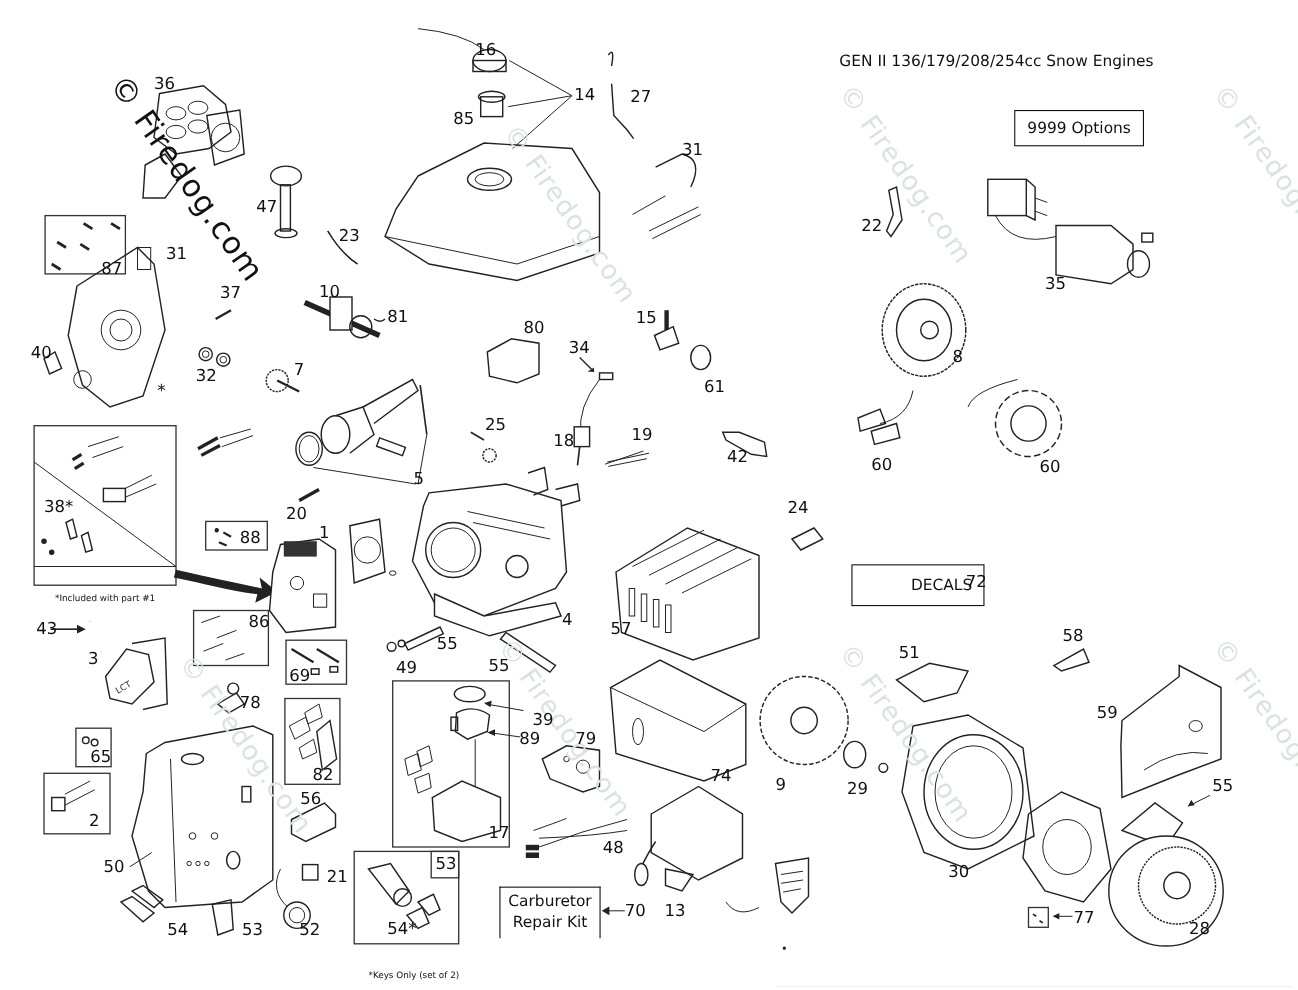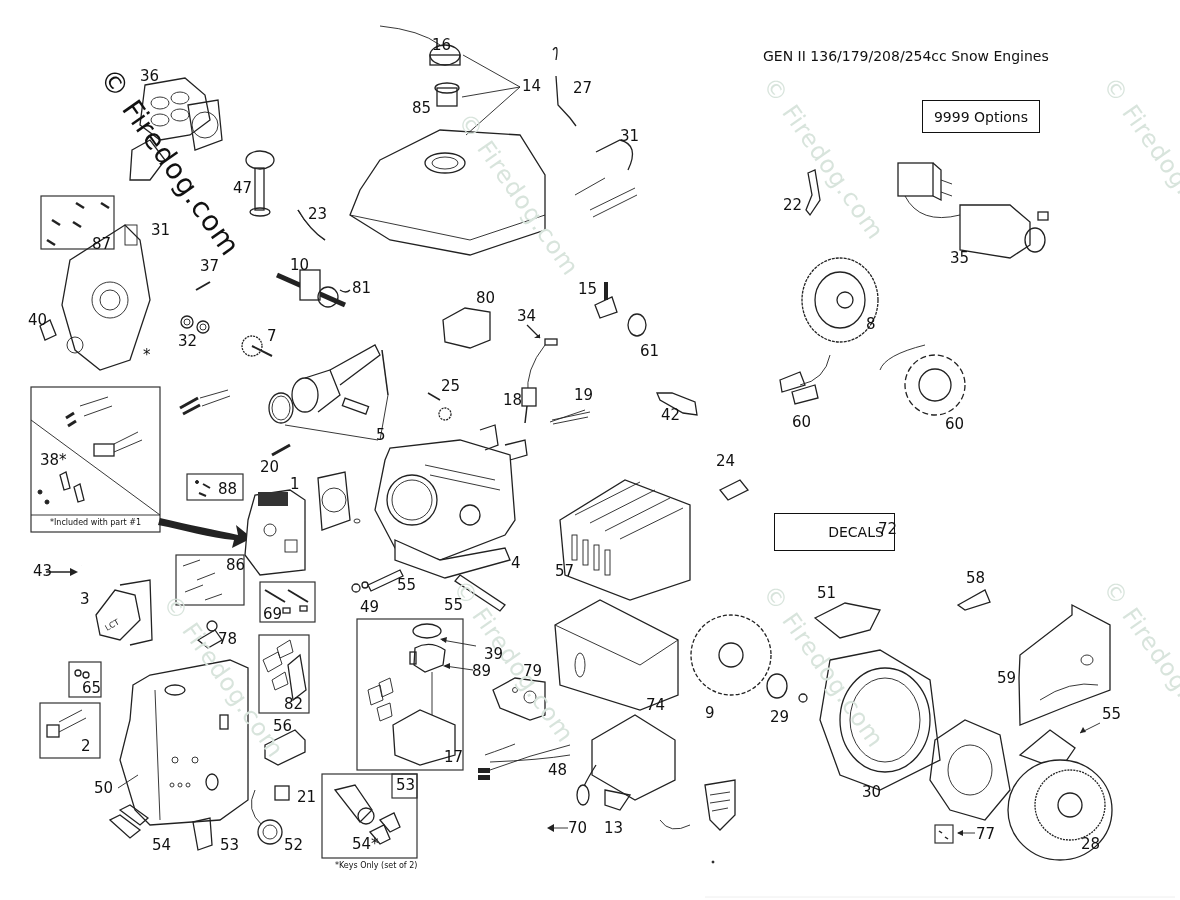--- a/index.html
+++ b/index.html
@@ -3,21 +3,21 @@
 <meta charset="utf-8">
 <style>
   html, body { margin:0; padding:0; background:#ffffff; }
   body { width:1180px; height:900px; overflow:hidden; position:relative;
          font-family:"DejaVu Sans", "Liberation Sans", sans-serif; color:#111; }
   #stage { position:absolute; left:0; top:0; width:1180px; height:900px; }
   .lbl { position:absolute; font-size:15px; line-height:16px; color:#111; white-space:nowrap; }
   .title { position:absolute; left:763px; top:48px; font-size:14px; color:#111; }
   .boxlbl { position:absolute; border:1.5px solid #111; background:#fff; font-size:14px;
             display:flex; align-items:center; justify-content:center; text-align:center; }
-  .note { position:absolute; font-size:8px; color:#111; }
+  .note { position:absolute; font-size:8px; color:#111;margin-top:21px; }
   .wm { position:absolute; font-size:28px; color:#111; transform-origin:left top; transform:rotate(55deg);
         white-space:nowrap; letter-spacing:1px; }
   .wm.faint { color:#d8e4dc; font-size:24px; }
   svg .p { fill:none; stroke:#222; stroke-width:1.3; }
   svg .pf { fill:#fff; stroke:#222; stroke-width:1.3; }
   svg .thin { fill:none; stroke:#222; stroke-width:0.9; }
   svg .dark { fill:#222; stroke:#222; }
   svg .box { fill:none; stroke:#333; stroke-width:1.2; }
 </style>
 </head>
@@ -414,20 +414,24 @@
   <div class="wm faint" style="left:780px;top:72px">© Firedog.com</div>
   <div class="wm faint" style="left:1120px;top:72px">© Firedog.com</div>
   <div class="wm faint" style="left:180px;top:590px">© Firedog.com</div>
   <div class="wm faint" style="left:780px;top:580px">© Firedog.com</div>
   <div class="wm faint" style="left:1120px;top:575px">© Firedog.com</div>
   <div class="wm faint" style="left:470px;top:575px">© Firedog.com</div>
 
   <div class="title">GEN II 136/179/208/254cc Snow Engines</div>
   <div class="boxlbl" style="left:922px;top:100px;width:116px;height:31px;">9999  Options</div>
   <div class="boxlbl" style="left:774px;top:513px;width:76px;height:36px;padding-left:43px;">DECALS</div>
+  <div class="boxlbl" style="left:454px;top:806px;width:90px;height:46px;flex-direction:column;line-height:19px;border-bottom:none;border-right-width:1.5px;">
+    <span>Carburetor</span>
+    <span>Repair Kit</span>
+  </div>
   <div class="note" style="left:50px;top:518px;">*Included with part #1</div>
   <div class="note" style="left:335px;top:861px;">*Keys Only (set of 2)</div>
 
   <span class="lbl" style="left:140px;top:68px">36</span>
   <span class="lbl" style="left:432px;top:37px">16</span>
   <span class="lbl" style="left:412px;top:100px">85</span>
   <span class="lbl" style="left:522px;top:78px">14</span>
   <span class="lbl" style="left:573px;top:80px">27</span>
   <span class="lbl" style="left:620px;top:128px">31</span>
   <span class="lbl" style="left:233px;top:180px">47</span>
@@ -464,41 +468,41 @@
   <span class="lbl" style="left:444px;top:597px">55</span>
   <span class="lbl" style="left:360px;top:599px">49</span>
   <span class="lbl" style="left:80px;top:591px">3</span>
   <span class="lbl" style="left:263px;top:606px">69</span>
   <span class="lbl" style="left:966px;top:570px">58</span>
   <span class="lbl" style="left:817px;top:585px">51</span>
   <span class="lbl" style="left:218px;top:631px">78</span>
   <span class="lbl" style="left:484px;top:646px">39</span>
   <span class="lbl" style="left:472px;top:663px">89</span>
   <span class="lbl" style="left:523px;top:663px">79</span>
-  <span class="lbl" style="left:997px;top:670px">59</span>
+  <span class="lbl" style="left:997px;top:640px">59</span>
   <span class="lbl" style="left:1102px;top:706px">55</span>
   <span class="lbl" style="left:82px;top:680px">65</span>
   <span class="lbl" style="left:646px;top:697px">74</span>
   <span class="lbl" style="left:284px;top:696px">82</span>
   <span class="lbl" style="left:705px;top:705px">9</span>
   <span class="lbl" style="left:770px;top:709px">29</span>
   <span class="lbl" style="left:273px;top:718px">56</span>
   <span class="lbl" style="left:81px;top:738px">2</span>
   <span class="lbl" style="left:444px;top:749px">17</span>
   <span class="lbl" style="left:548px;top:762px">48</span>
   <span class="lbl" style="left:862px;top:784px">30</span>
   <span class="lbl" style="left:396px;top:777px">53</span>
   <span class="lbl" style="left:94px;top:780px">50</span>
   <span class="lbl" style="left:297px;top:789px">21</span>
   <span class="lbl" style="left:604px;top:820px">13</span>
   <span class="lbl" style="left:568px;top:820px">70</span>
   <span class="lbl" style="left:976px;top:826px">77</span>
   <span class="lbl" style="left:352px;top:836px">54*</span>
   <span class="lbl" style="left:152px;top:837px">54</span>
   <span class="lbl" style="left:220px;top:837px">53</span>
-  <span class="lbl" style="left:284px;top:837px">52</span>
+  <span class="lbl" style="left:272px;top:837px">52</span>
   <span class="lbl" style="left:1081px;top:836px">28</span>
   <span class="lbl" style="left:783px;top:197px">22</span>
   <span class="lbl" style="left:950px;top:250px">35</span>
   <span class="lbl" style="left:866px;top:316px">8</span>
   <span class="lbl" style="left:792px;top:414px">60</span>
   <span class="lbl" style="left:945px;top:416px">60</span>
 </div>
 
 </body></html>

